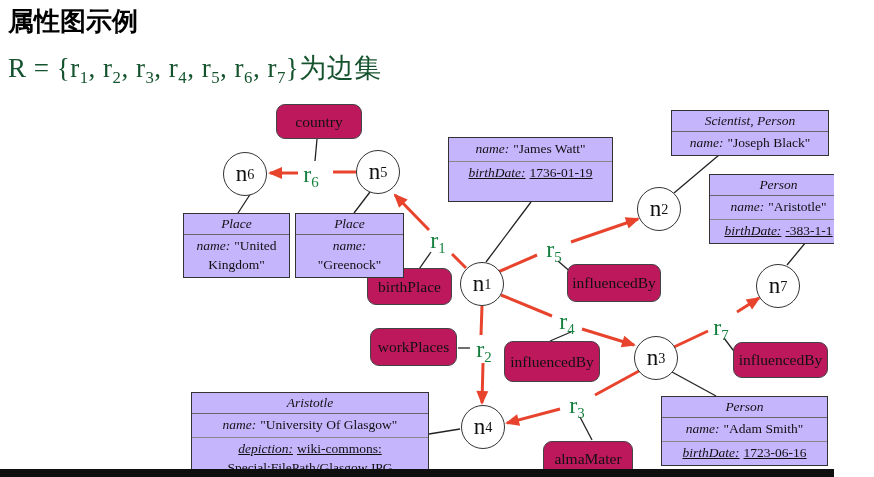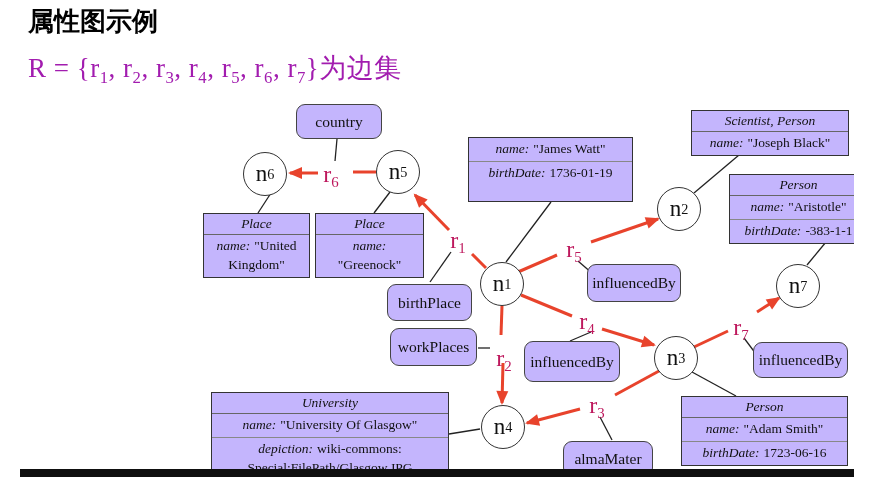--- a/index.html
+++ b/index.html
@@ -1,63 +1,62 @@
 <!DOCTYPE html>
 <html style="--edge-color: #e8432c; --bar-color: #0f0f0f;"><head>
 <meta charset="utf-8">
 <style>
   html,body{margin:0;padding:0;background:#ffffff;}
   .stage{
     position:relative;width:834px;height:477px;overflow:hidden;
     background:#ffffff;
     font-family:"Liberation Serif","DejaVu Serif",serif;
     color:#111;
-    margin-left:20px;
   }
   .title{
     position:absolute;left:8px;top:4px;
     font-family:"Liberation Sans","DejaVu Sans",sans-serif;
     font-weight:bold;font-size:26px;color:#000;
   }
   .formula{
     position:absolute;left:8px;top:50px;
-    font-size:27px;color:#a21caf;letter-spacing:0.5px;
+    font-size:27px;color:#14532d;letter-spacing:0.5px;
   }
   .formula sub, .nlabel sub, .elabel sub{font-size:0.62em;line-height:0;}
   svg.wires{position:absolute;left:0;top:0;}
   
   .node{
     position:absolute;width:44px;height:44px;border-radius:50%;
     border:1.5px solid #333;background:#fff;
     display:flex;align-items:center;justify-content:center;
     font-size:23px;box-sizing:border-box;
   }
   
   .elabel{
     position:absolute;transform:translate(-50%,-50%);
-    font-size:24px;color:#be185d;background:transparent;
+    font-size:24px;color:#15803d;background:transparent;
   }
   
   .rbox{
     position:absolute;border:1.3px solid #444;border-radius:9px;
-    background:#c4b5fd;display:flex;align-items:center;justify-content:center;
+    background:#be185d;display:flex;align-items:center;justify-content:center;
     font-size:15.5px;box-sizing:border-box;padding:2px 4px;
   }
   
   .pbox{
     position:absolute;border:1.2px solid #333;background:#c4b5fd;
     box-sizing:border-box;font-size:13.5px;text-align:center;
   }
   .pbox .hd{
     font-style:italic;padding:2px 3px;border-bottom:1px solid #666;
   }
   .pbox .row{
     padding:2px 3px;line-height:1.4;
   }
-  .pbox .row + .row{border-top:1px solid #888;}
+  .pbox .row + .row{border-top:1px solid #888;text-decoration:underline;}
   .pbox .k{font-style:italic;}
   .pbox .v{margin-left:4px;}
   .pbox .row.stack .k{display:block;}
   .pbox .row.stack .v{display:block;margin-left:0;}
   .bottom-bar{
     position:absolute;left:0;top:469px;width:874px;height:8px;
     background:var(--bar-color,#0f0f0f);z-index:10;
   }
 </style>
 </head>
@@ -114,27 +113,27 @@
   <div class="node nlabel" style="left:356px;top:150px;">n<sub>5</sub></div>
   <div class="node nlabel" style="left:637px;top:187px;">n<sub>2</sub></div>
   <div class="node nlabel" style="left:460px;top:262px;">n<sub>1</sub></div>
   <div class="node nlabel" style="left:756px;top:264px;">n<sub>7</sub></div>
   <div class="node nlabel" style="left:634px;top:336px;">n<sub>3</sub></div>
   <div class="node nlabel" style="left:461px;top:405px;">n<sub>4</sub></div>
 
   <div class="elabel" style="left:311px;top:174px;">r<sub>6</sub></div>
   <div class="elabel" style="left:438px;top:240px;">r<sub>1</sub></div>
   <div class="elabel" style="left:554px;top:249px;">r<sub>5</sub></div>
-  <div class="elabel" style="left:484px;top:358px;">r<sub>2</sub></div>
+  <div class="elabel" style="left:484px;top:349px;">r<sub>2</sub></div>
   <div class="elabel" style="left:567px;top:321px;">r<sub>4</sub></div>
   <div class="elabel" style="left:721px;top:327px;">r<sub>7</sub></div>
   <div class="elabel" style="left:577px;top:405px;">r<sub>3</sub></div>
 
   <div class="rbox" style="left:276px;top:104px;width:86px;height:35px;">country</div>
-  <div class="rbox" style="left:367px;top:284px;width:85px;height:37px;">birthPlace</div>
+  <div class="rbox" style="left:367px;top:268px;width:85px;height:37px;">birthPlace</div>
   <div class="rbox" style="left:370px;top:328px;width:87px;height:38px;">workPlaces</div>
   <div class="rbox" style="left:567px;top:264px;width:94px;height:38px;">influencedBy</div>
   <div class="rbox" style="left:504px;top:341px;width:96px;height:41px;">influencedBy</div>
   <div class="rbox" style="left:733px;top:342px;width:95px;height:36px;">influencedBy</div>
   <div class="rbox" style="left:543px;top:441px;width:90px;height:36px;">almaMater</div>
 
   <div class="pbox" style="left:183px;top:213px;width:107px;min-height:65px;">
     <div class="hd">Place</div>
     <div class="row"><span class="k">name:</span><span class="v">"United Kingdom"</span></div>
   </div>
@@ -157,21 +156,21 @@
     <div class="row"><span class="k">name:</span><span class="v">"Joseph Black"</span></div>
   </div>
 
   <div class="pbox" style="left:709px;top:174px;width:139px;min-height:68px;">
     <div class="hd">Person</div>
     <div class="row"><span class="k">name:</span><span class="v">"Aristotle"</span></div>
     <div class="row"><span class="k">birthDate:</span><span class="v">-383-1-1</span></div>
   </div>
 
   <div class="pbox" style="left:191px;top:392px;width:238px;min-height:85px;">
-    <div class="hd">University</div>
+    <div class="hd">Aristotle</div>
     <div class="row"><span class="k">name:</span><span class="v">"University Of Glasgow"</span></div>
     <div class="row"><span class="k">depiction:</span><span class="v">wiki-commons: Special:FilePath/Glasgow.JPG</span></div>
   </div>
 
   <div class="pbox" style="left:661px;top:396px;width:167px;min-height:70px;">
     <div class="hd">Person</div>
     <div class="row"><span class="k">name:</span><span class="v">"Adam Smith"</span></div>
     <div class="row"><span class="k">birthDate:</span><span class="v">1723-06-16</span></div>
   </div>
 

